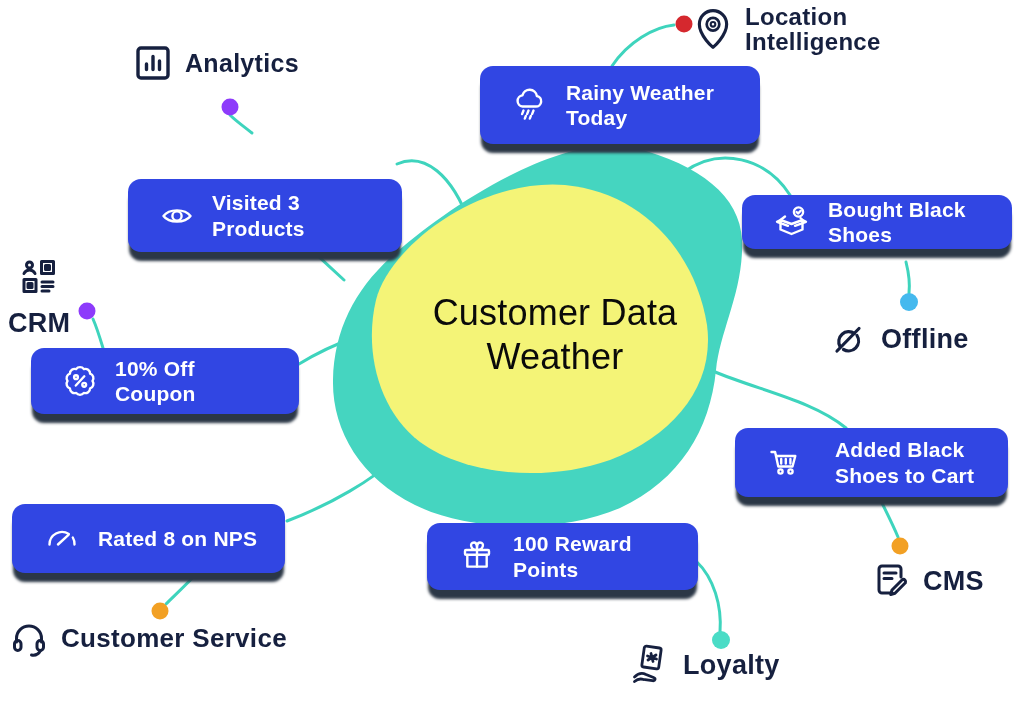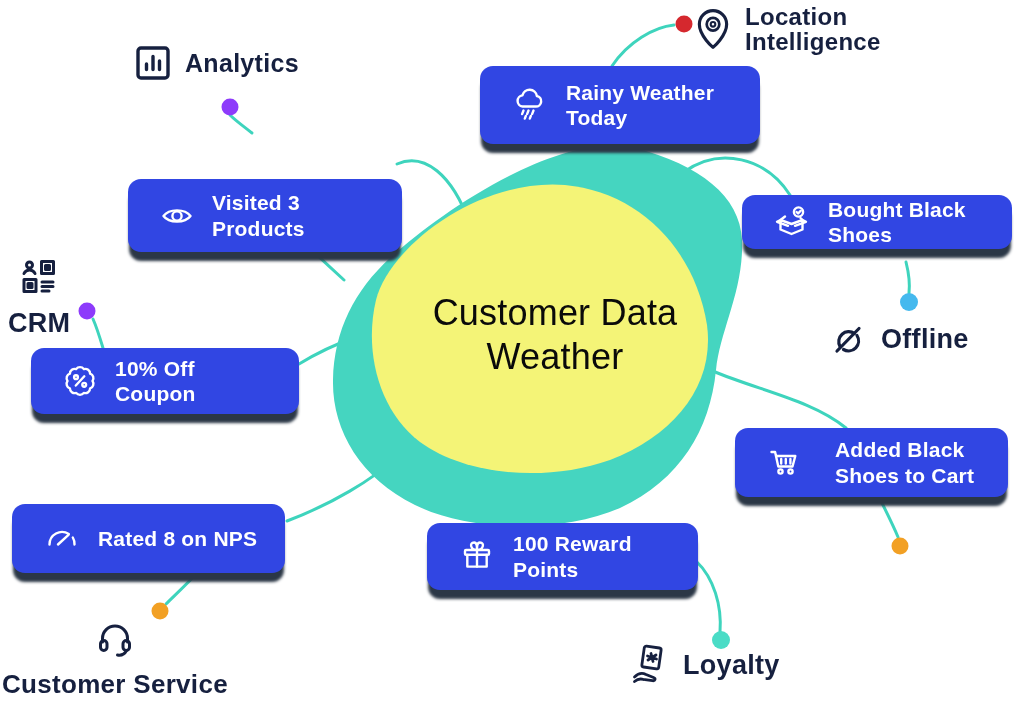--- a/index.html
+++ b/index.html
@@ -177,22 +177,30 @@
 
   <div class="source" style="left:828px;top:322px;">
     <svg class="ic-b" width="40" height="34" viewBox="0 0 40 34" style="stroke-width:3.2">
       <path d="M12 24.5A10 10 0 0 1 26.5 11.5"></path>
       <path d="M15.5 27.5a10 10 0 0 0 13.5-14"></path>
       <path d="M9 29L31 6.5"></path>
     </svg>
     <span class="txt">Offline</span>
   </div>
 
-
-  <div class="source" style="left:2px;top:620px;flex-direction:column;">
+  <div class="source" style="left:872px;top:562px;">
+    <svg class="ic-b" width="38" height="38" viewBox="0 0 38 38">
+      <path d="M29 15V7a3 3 0 0 0-3-3H10a3 3 0 0 0-3 3v21a3 3 0 0 0 3 3h8"></path>
+      <path d="M12 11h12M12 16.5h8"></path>
+      <path d="M30.5 17.5L20 28l-1.3 4.5L23 31.2l10.4-10.4a2.4 2.4 0 0 0-2.9-3.3z"></path>
+    </svg>
+    <span class="txt">CMS</span>
+  </div>
+
+  <div class="source" style="left:10px;top:620px;">
     <svg class="ic-b" width="38" height="38" viewBox="0 0 38 38">
       <path d="M6.5 22v-3.5a12.5 12.5 0 0 1 25 0V22"></path>
       <rect x="4.5" y="20.5" width="6.5" height="10" rx="3.2"></rect>
       <rect x="27" y="20.5" width="6.5" height="10" rx="3.2"></rect>
       <path d="M30.5 30.5a8.5 8.5 0 0 1-9 4.5"></path>
     </svg>
     <span class="txt" style="font-size:26px;">Customer Service</span>
   </div>
 
   <div class="source" style="left:630px;top:644px;">

